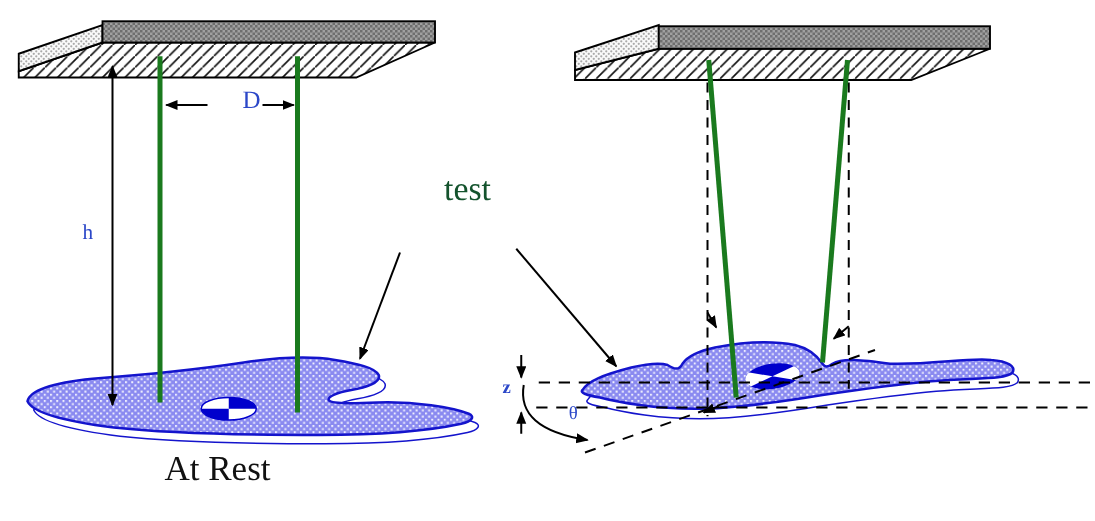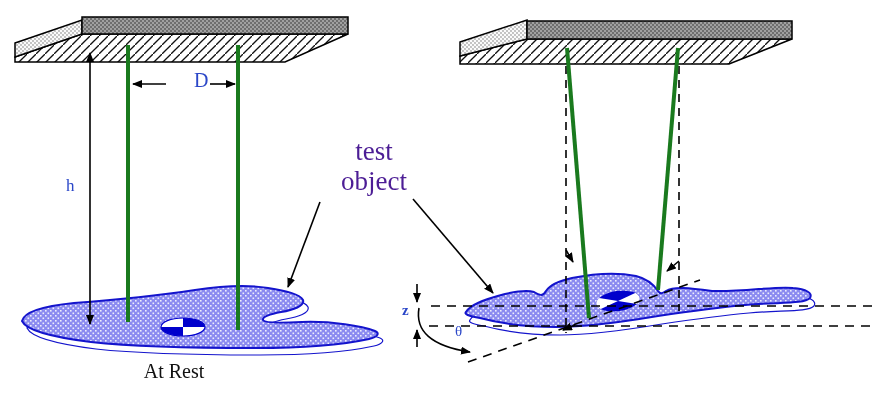--- a/index.html
+++ b/index.html
@@ -1,21 +1,21 @@
 <!DOCTYPE html>
 <html><head>
 <meta charset="utf-8">
 <style>
   html,body{margin:0;padding:0;background:#ffffff;}
   #stage{position:relative;width:876px;height:417px;background:#ffffff;overflow:hidden;
          font-family:"Liberation Serif", serif;}
   #stage svg{position:absolute;left:0;top:0;}
   .lbl{position:absolute;color:#111111;}
-  .caption{font-size:20px;color:#111111;text-align:center;}
-  .callout{font-size:27px;color:#4c1d95;text-align:center;line-height:1.12;}
+  .caption{font-size:28px;color:#111111;text-align:center;}
+  .callout{font-size:27px;color:#14532d;text-align:center;line-height:1.12;}
   .dim{color:#2b47c8;}
   .dim-h{left:66px;top:176px;font-size:17px;}
   .dim-d{left:194px;top:69px;font-size:20px;}
   .dim-z{left:402px;top:302px;font-size:15px;font-weight:bold;}
   .dim-th{left:455px;top:323px;font-size:15px;}
   .caption-left{left:122px;top:360px;width:104px;}
   .caption-right{left:574px;top:360px;width:106px;}
   .callout-box{left:329px;top:136px;width:90px;}
 </style>
 </head>
@@ -130,17 +130,16 @@
   </g>
 </svg>
 
   <div class="lbl dim dim-h">h</div>
   <div class="lbl dim dim-d">D</div>
   <div class="lbl dim dim-z">z</div>
   <div class="lbl dim dim-th">θ</div>
 
   <div class="lbl callout callout-box">
     <div>test</div>
-    <div>object</div>
   </div>
 
   <div class="lbl caption caption-left">At Rest</div>
 </div>
 
 </body></html>

